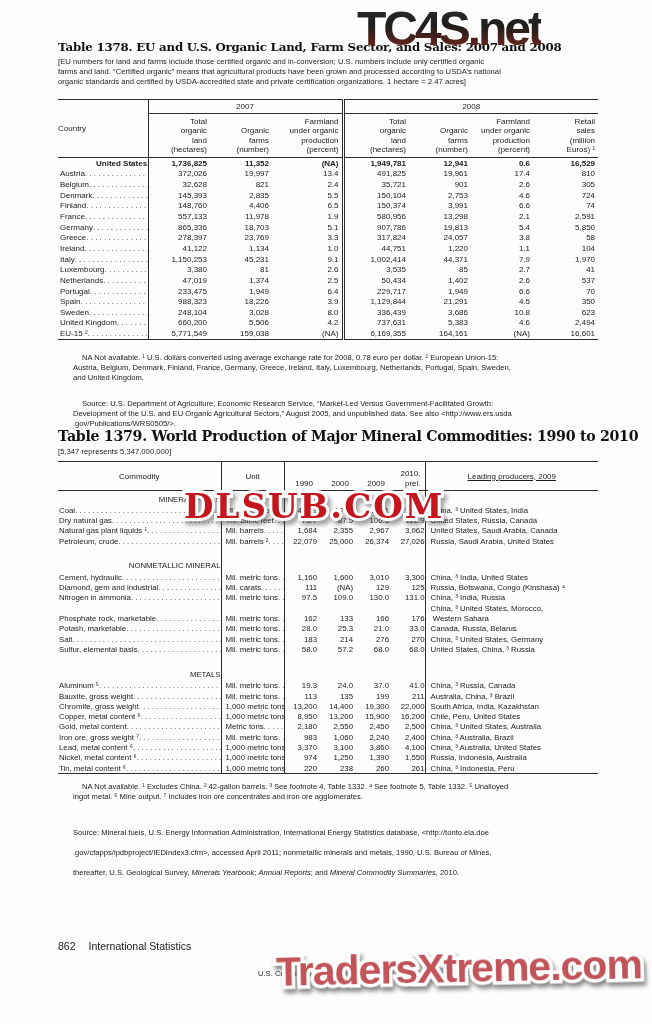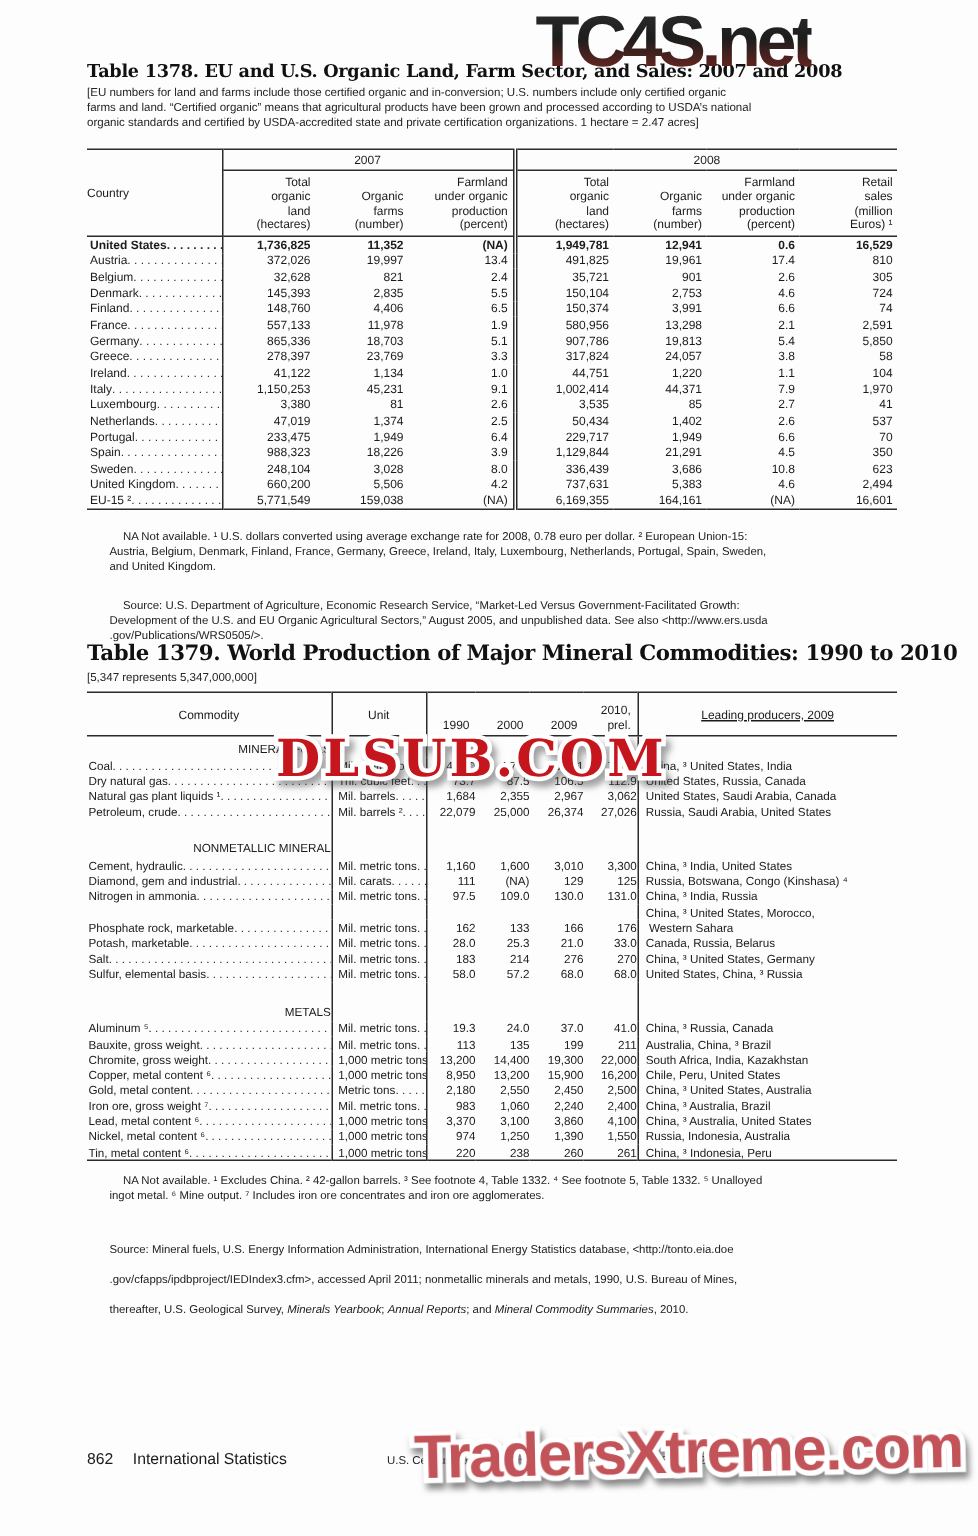--- a/index.html
+++ b/index.html
@@ -30,21 +30,21 @@
   
   .t1378{top:99px;}
   .t1378 thead .grp{height:13px;border-bottom:1px solid #2b2b2b;text-align:center;vertical-align:middle;}
   .t1378 thead .stub{border-right:1px solid #2b2b2b;border-bottom:1px solid #2b2b2b;text-align:left;vertical-align:middle;}
   .t1378 thead .ch{height:41px;border-bottom:1px solid #2b2b2b;text-align:right;vertical-align:bottom;
                    white-space:pre-line;line-height:9.6px;padding:0 3px 2px 0;margin-left:32px;}
   .t1378 td{height:10.65px;font-size:8px;padding:0;vertical-align:middle;}
   .t1378 .stubc{border-right:1px solid #2b2b2b;}
   .t1378 .stubc .cf{padding-left:2px;}
   .t1378 td.num{padding-right:3px;}
-  tr.bold td,tr.bold .lbl{font-weight:bold;}
+  tr.bold td,tr.bold .lbl{font-weight:bold;margin-left:36px;}
 
   
   .t1379{top:461px;}
   .t1379 th{border-bottom:1px solid #2b2b2b;}
   .t1379 .h-com{border-right:1px solid #2b2b2b;text-align:center;vertical-align:middle;height:28px;}
   .t1379 .h-unit{border-right:1px solid #2b2b2b;text-align:center;vertical-align:middle;}
   .t1379 .h-yr{text-align:right;vertical-align:bottom;padding:0 4px 2px 0;white-space:pre-line;line-height:9.5px;}
   .t1379 .h-prod{border-left:1px solid #2b2b2b;text-align:center;vertical-align:middle;text-decoration:underline;}
   .t1379 td{height:10.3px;font-size:7.8px;padding:0;vertical-align:middle;}
   .t1379 .stubc{border-right:1px solid #2b2b2b;}
@@ -58,21 +58,21 @@
   tr.cont td{height:10.3px;}
 
   
   .notes{position:absolute;left:58px;width:541px;font-size:7.6px;line-height:10.2px;color:#202020;}
   .t1378-notes{top:338px;}
   .t1379-notes{top:767px;}
   .fn{white-space:pre-line;text-indent:9px;margin:15px;}
   .fn i{font-style:italic;}
 
   
-  .footer-left{position:absolute;left:58px;top:967px;font-size:10.5px;color:#1b1b1b;}
+  .footer-left{position:absolute;left:58px;top:940px;font-size:10.5px;color:#1b1b1b;}
   .footer-left .pg{margin-right:13px;}
   .footer-right{position:absolute;left:258px;top:969px;width:340px;text-align:left;font-size:7.6px;color:#242424;}
 
   
   .wm{position:absolute;z-index:30;white-space:nowrap;}
   .wm-top{left:357px;top:1px;font-family:"Liberation Sans",sans-serif;font-weight:bold;
           font-size:48px;letter-spacing:-3px;
           background:linear-gradient(180deg,#303030 0%,#1d1d1d 45%,#8c2a20 100%);
           -webkit-background-clip:text;background-clip:text;color:transparent;
           filter:blur(0.4px);}

